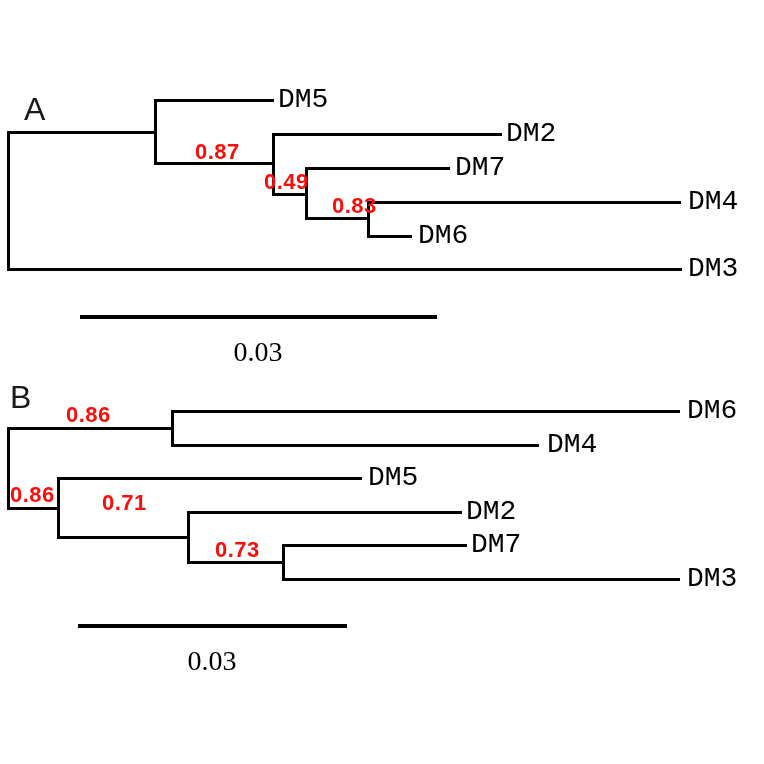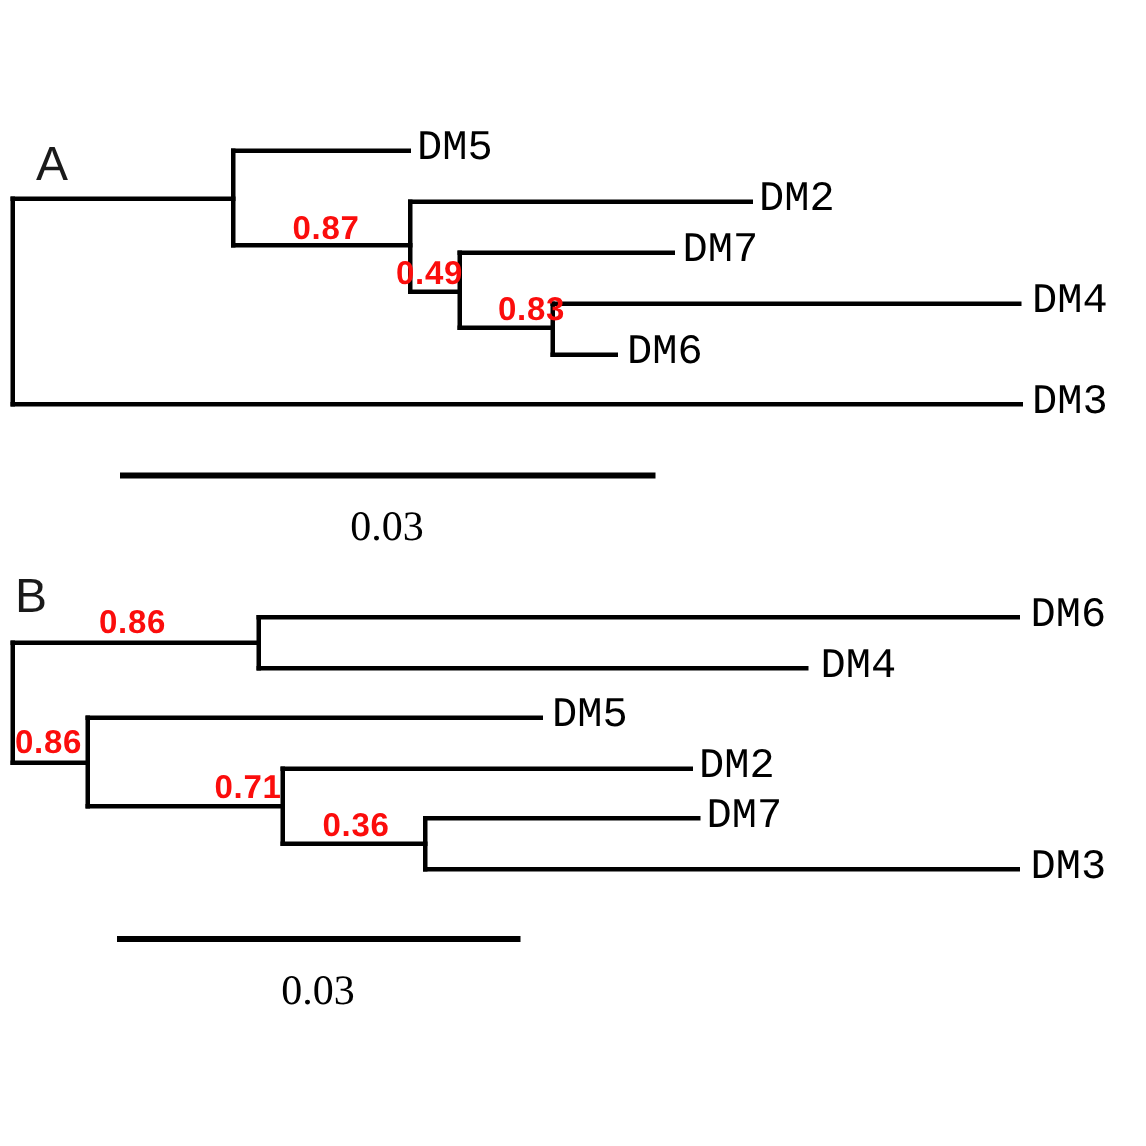--- a/index.html
+++ b/index.html
@@ -102,17 +102,17 @@
     <div class="seg" style="left: 282px; top: 544px; width: 185px; height: 3px; background: rgb(0, 0, 0);"></div>
     <div class="seg" style="left: 282px; top: 578px; width: 398px; height: 3px; background: rgb(0, 0, 0);"></div>
     <div class="taxon" style="left: 687px; top: 411px; color: rgb(0, 0, 0);">DM6</div>
     <div class="taxon" style="left: 547px; top: 445px; color: rgb(0, 0, 0);">DM4</div>
     <div class="taxon" style="left: 368px; top: 478px; color: rgb(0, 0, 0);">DM5</div>
     <div class="taxon" style="left: 466px; top: 512px; color: rgb(0, 0, 0);">DM2</div>
     <div class="taxon" style="left: 471px; top: 545px; color: rgb(0, 0, 0);">DM7</div>
     <div class="taxon" style="left: 687px; top: 579px; color: rgb(0, 0, 0);">DM3</div>
     <div class="support" style="left: 66px; top: 404px; color: rgb(251, 13, 12);">0.86</div>
     <div class="support" style="left: 10px; top: 484px; color: rgb(251, 13, 12);">0.86</div>
-    <div class="support" style="left: 102px; top: 514px; color: rgb(251, 13, 12); margin-left: 41px;">0.71</div>
-    <div class="support" style="left: 215px; top: 539px; color: rgb(251, 13, 12);">0.36</div>
+    <div class="support" style="left: 102px; top: 492px; color: rgb(251, 13, 12);">0.71</div>
+    <div class="support" style="left: 215px; top: 539px; color: rgb(251, 13, 12);">0.73</div>
     <div class="scalebar" style="left: 78px; top: 624px; width: 269px; height: 4px; background: rgb(0, 0, 0);"></div>
     <div class="scale-label" style="left: 212px; top: 647px;">0.03</div>
   </div>
 
 </body></html>

